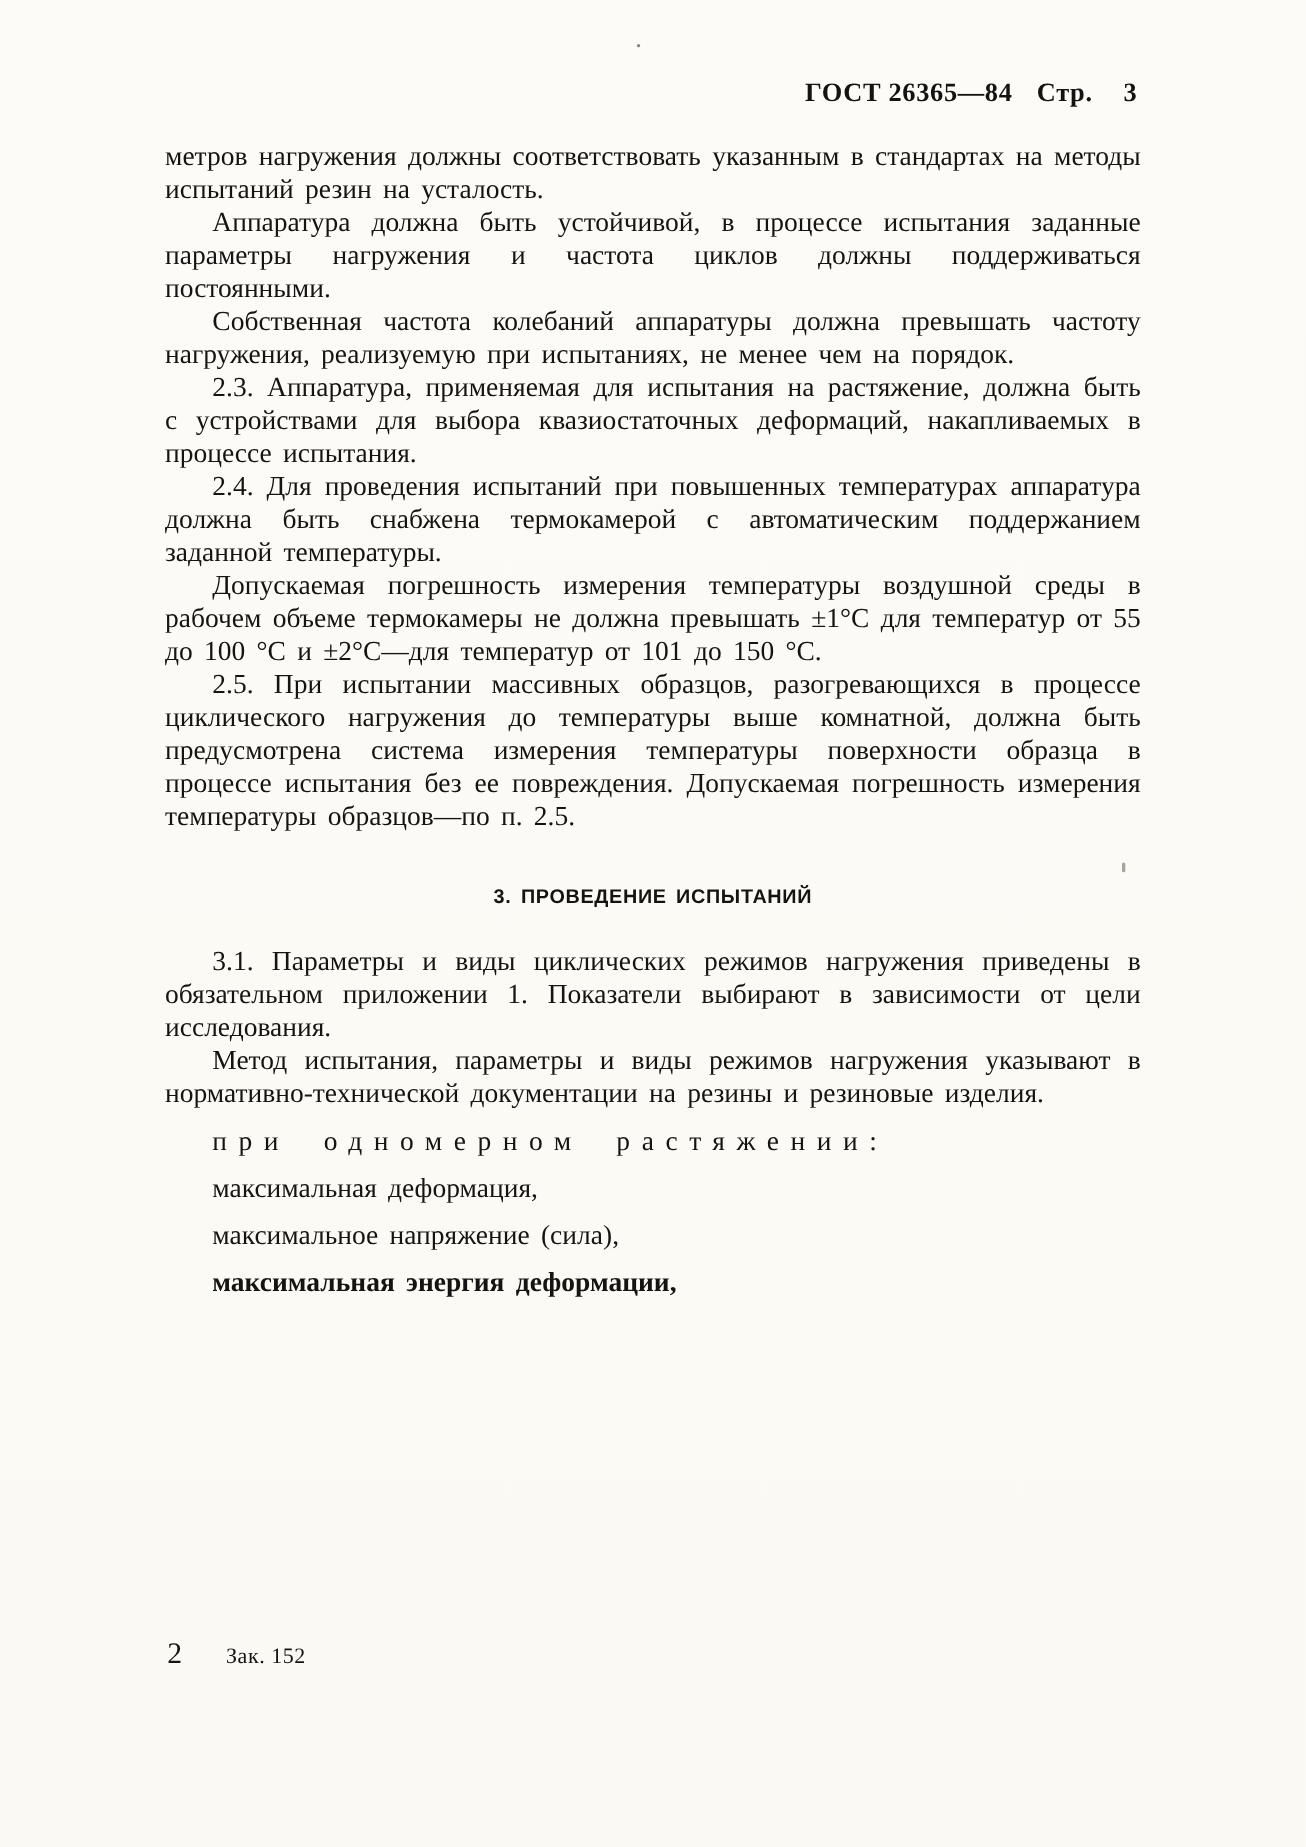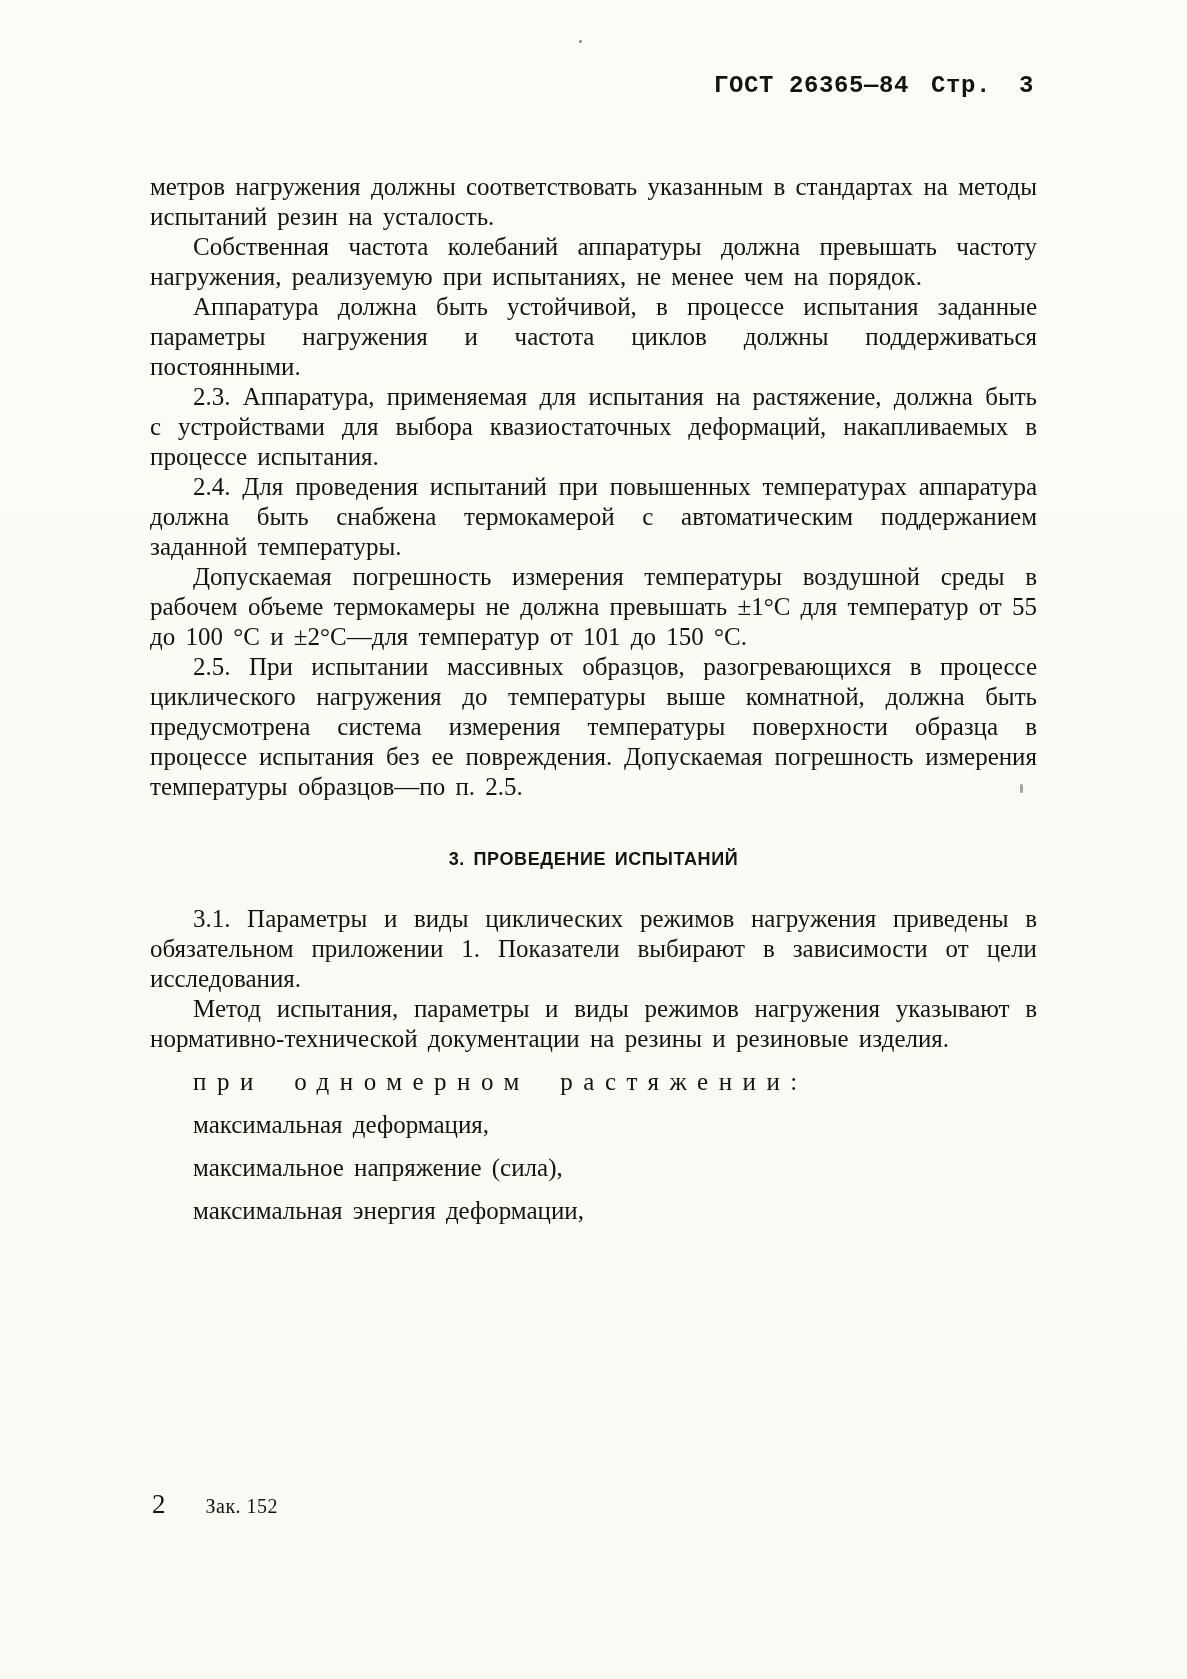--- a/index.html
+++ b/index.html
@@ -13,56 +13,56 @@
     font-family: "Liberation Serif", "DejaVu Serif", serif;
     overflow: hidden;
   }
   .running-header {
     position: absolute;
     top: 72px;
     right: 153px;
     display: flex;
     align-items: baseline;
     gap: 22px;
-    font-family: Liberation Mono, monospace;
+    font-family: Liberation Serif, serif;
     font-weight: 700;
     font-size: 24px;
     letter-spacing: 0.6px;
     color: #141312;
   }
   .running-header .pg-num { margin-left: 6px; }
   .content {
     position: absolute;
     left: 150px;
     top: 128px;
     width: 887px;
     font-size: 25px;
     line-height: 30px;
     text-align: justify;
     word-spacing: 4px;
     hyphens: auto;
     -webkit-hyphens: auto;
   }
   .content p { margin: 0; }
   .para { text-indent: 43px; }
-  .para.noindent { text-indent: 0; margin-top: 44px; }
+  .para.noindent { text-indent: 0; }
   .section-heading {
     font-family: "Liberation Sans", "DejaVu Sans", sans-serif;
     font-weight: 700;
     font-size: 18px;
     letter-spacing: 0.6px;
     word-spacing: 3px;
     text-align: center;
     text-indent: 0;
     margin: 42px 0 30px 0 !important;
   }
   .line { text-align: left; }
   .gap { margin-top: 13px !important; }
   .ls { letter-spacing: 0.42em; word-spacing: 0.55em; }
-  .bold { font-weight: 400; }
+  .bold { font-weight: 700; }
   .footer {
     position: absolute;
     left: 152px;
     top: 1468px;
     display: flex;
     align-items: baseline;
     gap: 40px;
   }
   .footer .sheet-num { font-size: 27px; }
   .footer .order-num { font-size: 20px; letter-spacing: 0.5px; margin-top: 27px; }
@@ -81,22 +81,22 @@
 <div class="page">
 
   <div class="running-header">
     <span>ГОСТ 26365—84</span>
     <span>Стр.</span>
     <span class="pg-num">3</span>
   </div>
 
   <div class="content">
     <p class="para noindent">метров нагружения должны соответствовать указанным в стандартах на методы испытаний резин на усталость.</p>
+    <p class="para">Аппаратура должна быть устойчивой, в процессе испытания заданные параметры нагружения и частота циклов должны поддерживаться постоянными.</p>
     <p class="para">Собственная частота колебаний аппаратуры должна превышать частоту нагружения, реализуемую при испытаниях, не менее чем на порядок.</p>
-    <p class="para">Аппаратура должна быть устойчивой, в процессе испытания заданные параметры нагружения и частота циклов должны поддерживаться постоянными.</p>
     <p class="para">2.3. Аппаратура, применяемая для испытания на растяжение, должна быть с устройствами для выбора квазиостаточных деформаций, накапливаемых в процессе испытания.</p>
     <p class="para">2.4. Для проведения испытаний при повышенных температурах аппаратура должна быть снабжена термокамерой с автоматическим поддержанием заданной температуры.</p>
     <p class="para">Допускаемая погрешность измерения температуры воздушной среды в рабочем объеме термокамеры не должна превышать ±1°С для температур от 55 до 100 °С и ±2°С—для температур от 101 до 150 °С.</p>
     <p class="para">2.5. При испытании массивных образцов, разогревающихся в процессе циклического нагружения до температуры выше комнатной, должна быть предусмотрена система измерения температуры поверхности образца в процессе испытания без ее повреждения. Допускаемая погрешность измерения температуры образцов—по п. 2.5.</p>
 
     <p class="section-heading">3. ПРОВЕДЕНИЕ ИСПЫТАНИЙ</p>
 
     <p class="para">3.1. Параметры и виды циклических режимов нагружения приведены в обязательном приложении 1. Показатели выбирают в зависимости от цели исследования.</p>
     <p class="para">Метод испытания, параметры и виды режимов нагружения указывают в нормативно-технической документации на резины и резиновые изделия.</p>
 

